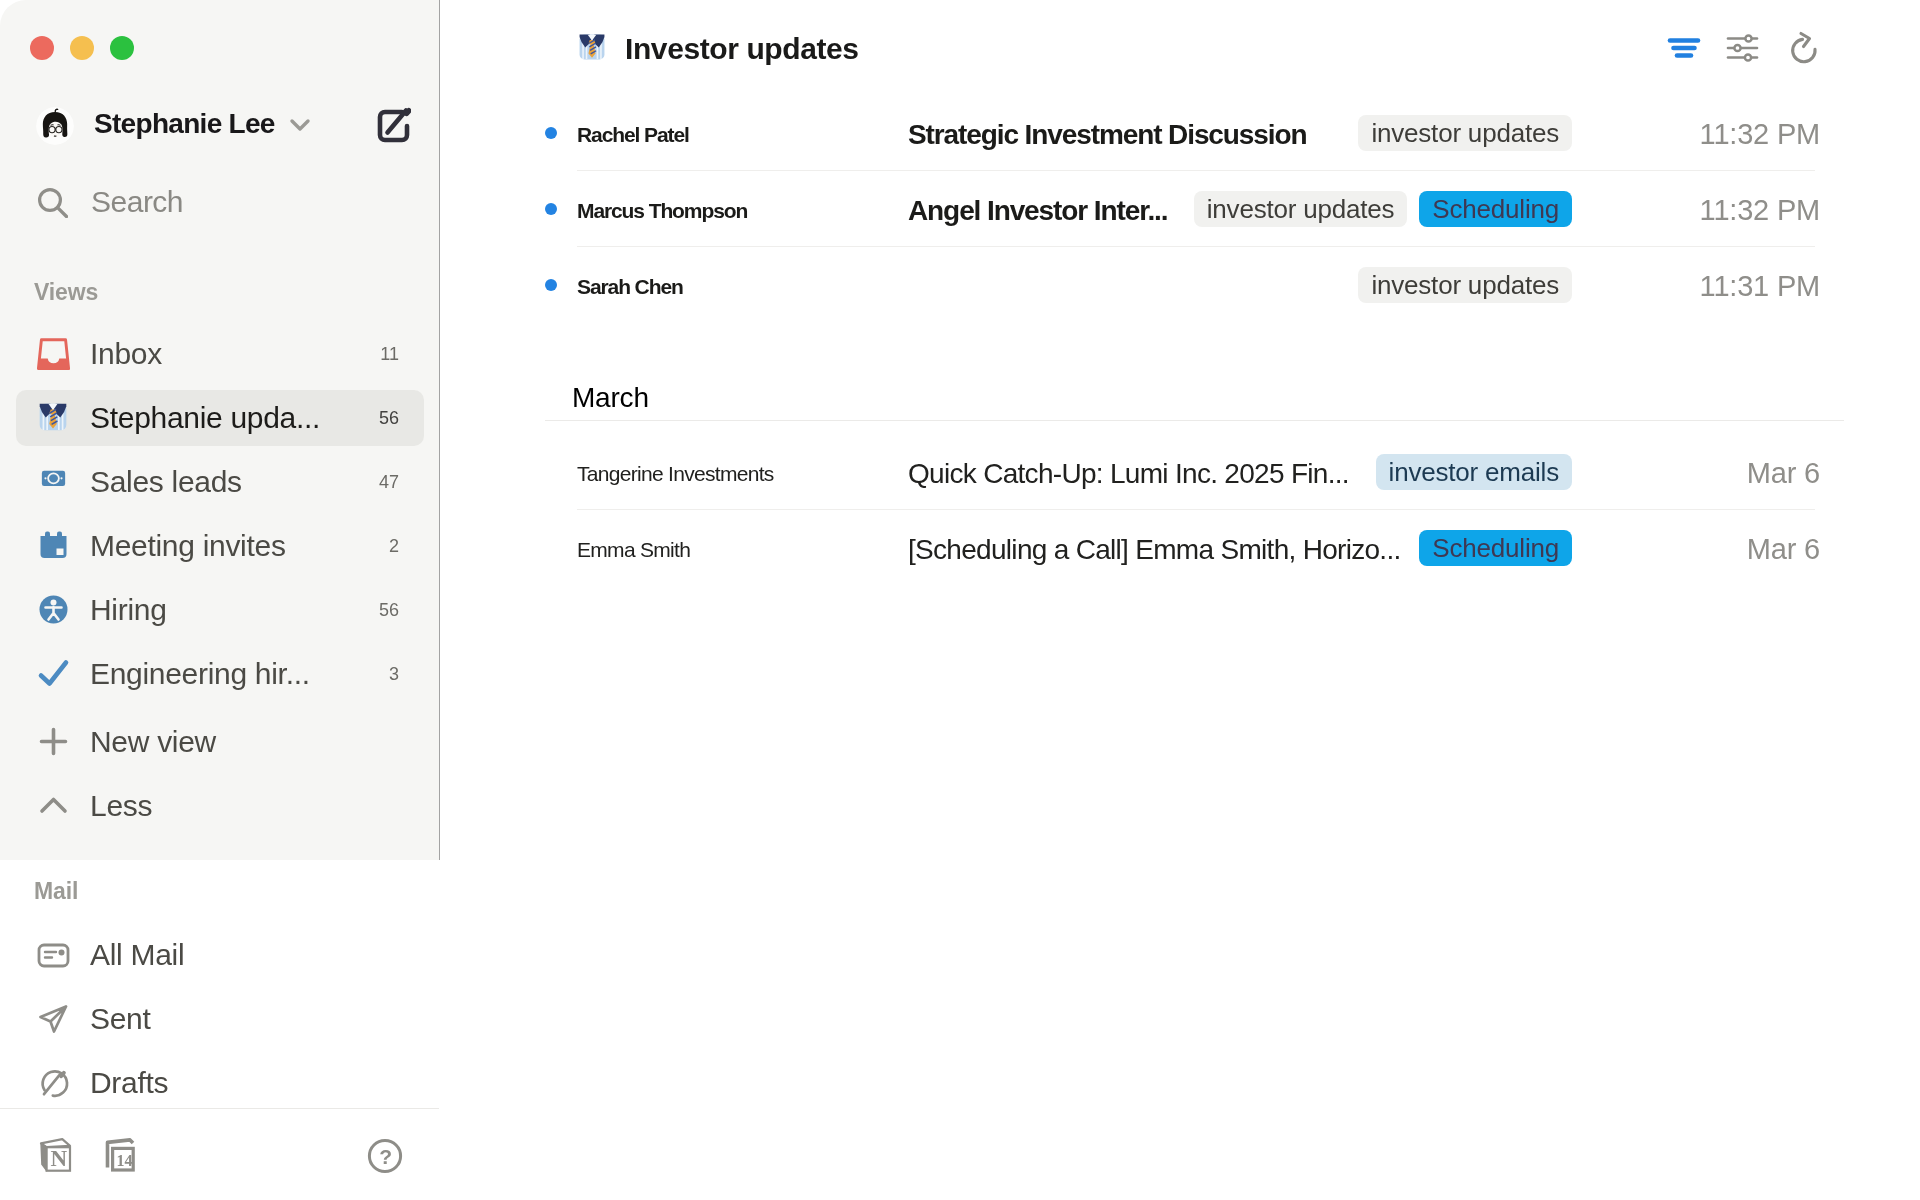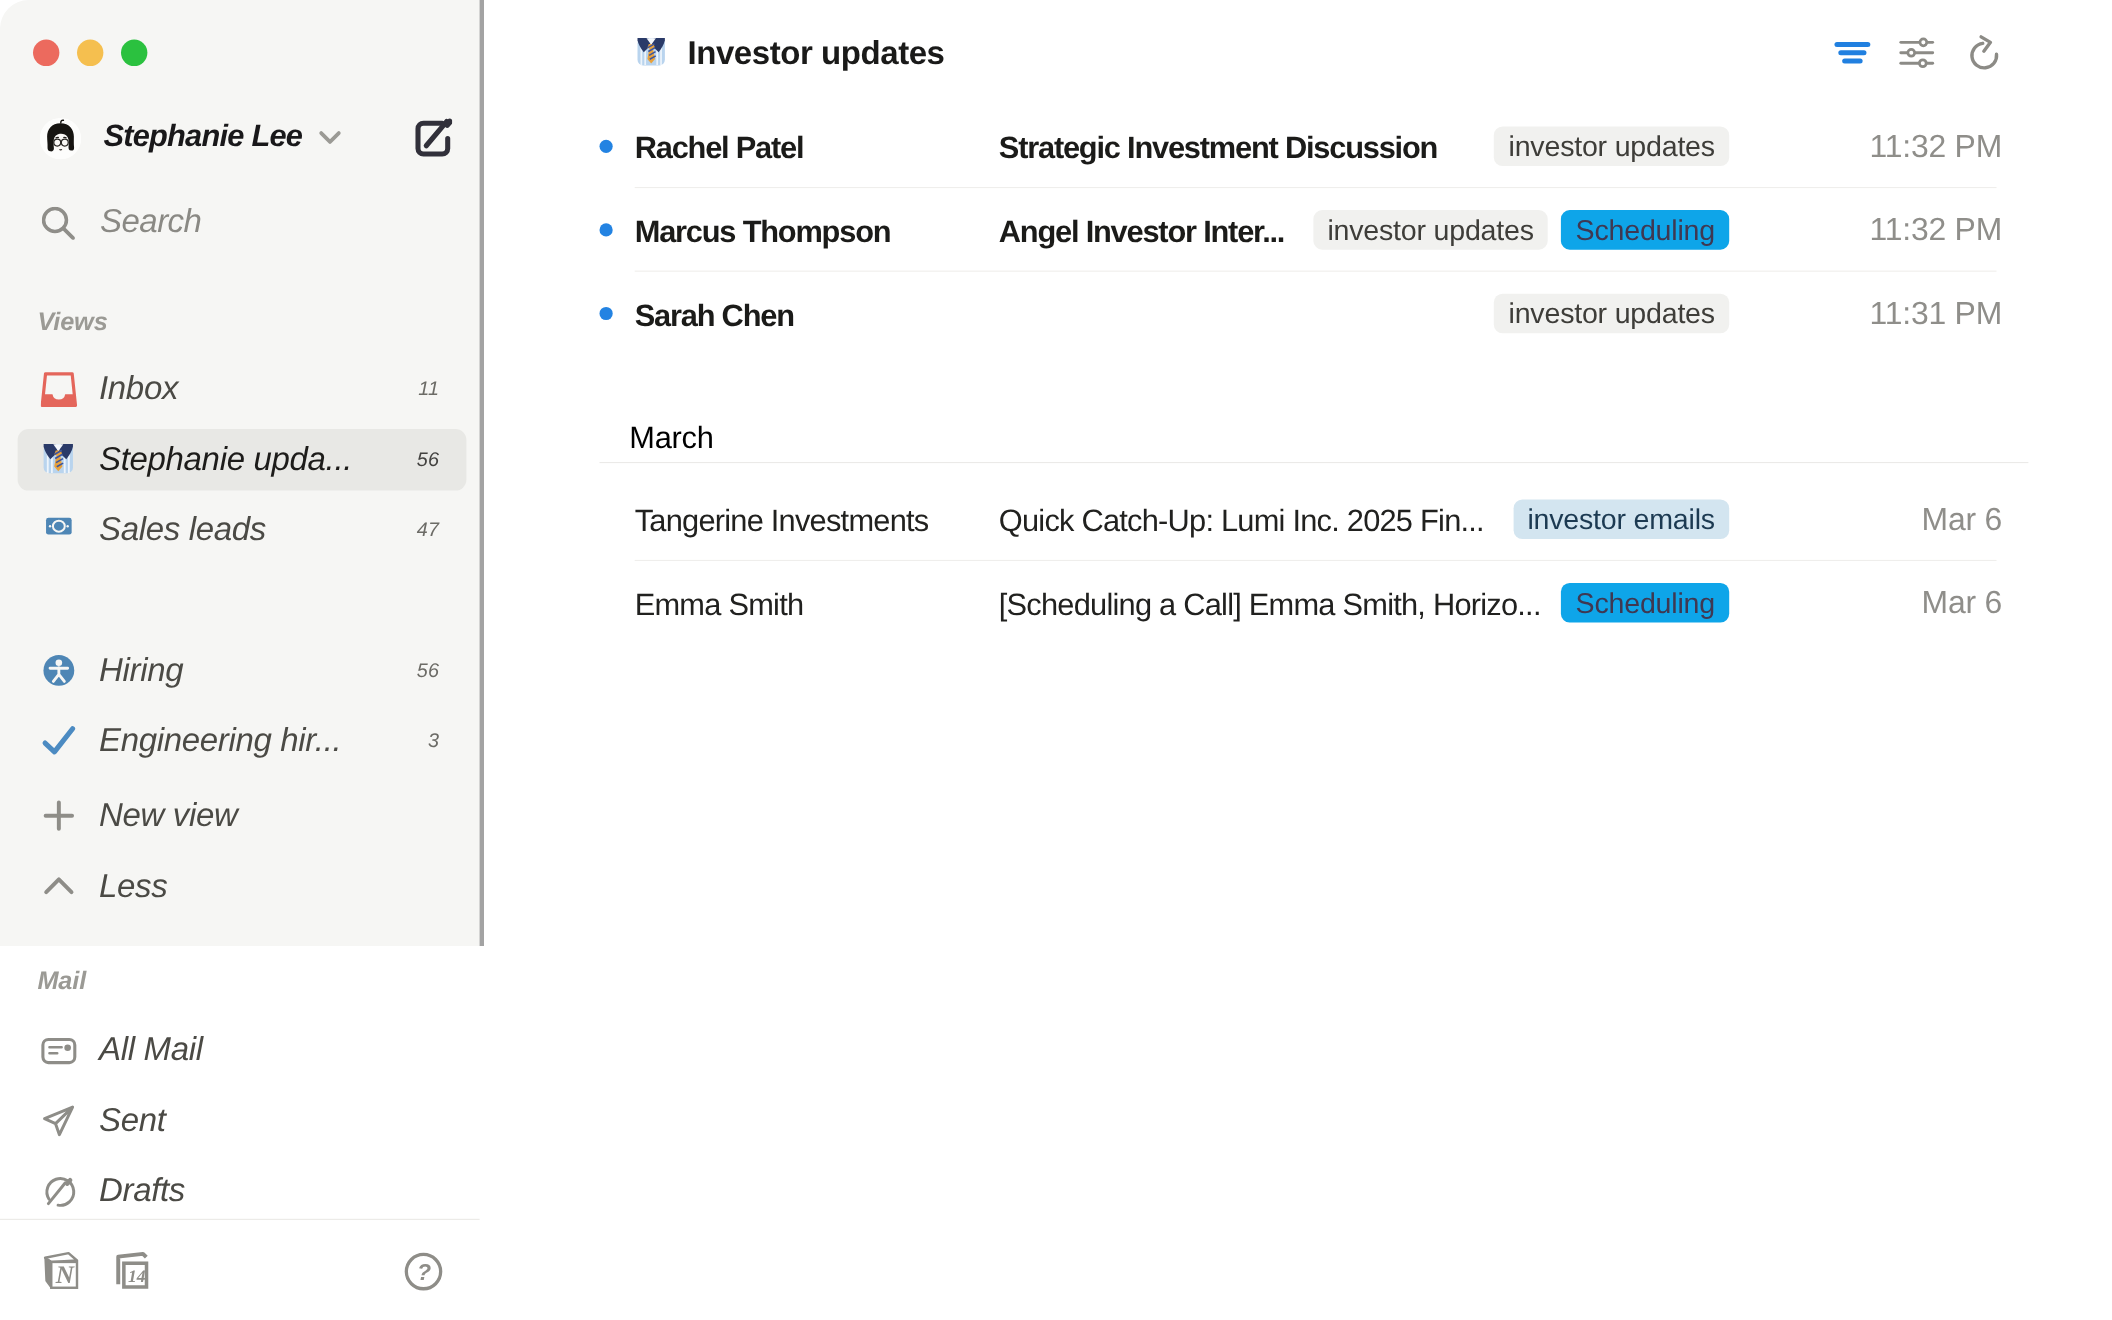--- a/index.html
+++ b/index.html
@@ -1,18 +1,18 @@
 <!DOCTYPE html>
 <html><head>
 <meta charset="utf-8">
 <style>
   * { margin:0; padding:0; box-sizing:border-box; }
   html,body { width:1920px; height:1200px; background:#fff; font-family:"Liberation Sans", sans-serif; }
   .win { position:absolute; left:0; top:0; width:1920px; height:1200px; border-radius:26px; overflow:hidden; background:#fff; }
-  .sidebar { position:absolute; left:0; top:0; width:440px; height:860px; background:#F6F6F4; border-right:4px solid #a3a3a3;font-style:italic; }
+  .sidebar { position:absolute; left:0; top:0; width:440px; height:860px; background:#F6F6F4; border-right:1px solid #a3a3a3; }
   .tl { position:absolute; width:24px; height:24px; border-radius:50%; top:36px; }
   .tl.r { left:30px; background:#EC6A5E; }
   .tl.y { left:70px; background:#F5BF4F; }
   .tl.g { left:110px; background:#2BC13F; }
   .pname { position:absolute; left:94px; top:106px; height:36px; line-height:36px; font-size:28px; font-weight:bold; letter-spacing:-0.7px; color:#19181A; }
   .searchtx { position:absolute; left:91px; top:185px; height:34px; line-height:34px; font-size:30px; letter-spacing:-0.5px; color:#8A8984; }
   .slabel { position:absolute; left:34px; font-size:23px; font-weight:bold; color:#9B9A95; height:26px; line-height:26px; letter-spacing:-0.1px;}
   .srow { position:absolute; left:16px; width:408px; height:56px; }
   .srow.sel { background:#E8E8E5; border-radius:10px; }
   .sic { position:absolute; left:21px; top:11px; width:33px; height:33px; }
@@ -20,21 +20,21 @@
   .srow.sel .stx { color:#1D1C1A; }
   .cnt { position:absolute; right:25px; top:50%; transform:translateY(-50%); font-size:18px; color:#6C6B66; }
   .bsep { position:absolute; left:0; right:0; top:1108px; height:1px; background:#EAE9E6; }
   .main { position:absolute; left:440px; top:0; width:1480px; height:1200px; background:#fff; }
   .mtitle { position:absolute; left:185px; top:30px; height:38px; line-height:38px; font-size:30px; font-weight:bold; letter-spacing:-0.4px; color:#1A1A19; }
   .albtn { position:absolute; right:280px; top:17px; width:201px; height:61px; background:#fff; border:1.5px solid #E9E8E6; border-radius:16px; box-shadow:0 1px 3px rgba(0,0,0,0.05); }
   .albtn .t { position:absolute; left:66px; top:50%; transform:translateY(-50%); font-size:26px; color:#454440; letter-spacing:-0.2px;}
   .row { position:absolute; left:0; width:1480px; height:76px; }
   .rb::after { content:""; position:absolute; left:137px; right:105px; bottom:0; height:1px; background:#EFEEEC; }
   .dot { position:absolute; left:105px; top:32px; width:12px; height:12px; border-radius:50%; background:#2383E2; }
-  .sender { position:absolute; left:137px; top:calc(50% + 2px); transform:translateY(-50%); font-size:28px; white-space:nowrap;text-align:center; }
+  .sender { position:absolute; left:137px; top:calc(50% + 2px); transform:translateY(-50%); font-size:21px; white-space:nowrap;text-align:center; }
   .subject { position:absolute; left:468px; top:calc(50% + 2px); transform:translateY(-50%); font-size:28px; white-space:nowrap; }
   .unread .sender, .unread .subject { font-weight:bold; letter-spacing:-1.1px; color:#1B1B19; }
   .read .sender, .read .subject { font-weight:normal; letter-spacing:-0.7px; color:#21211F; }
   .tags { position:absolute; right:348px; top:50%; transform:translateY(-50%); display:flex; gap:12px; }
   .pill { height:36px; line-height:36px; border-radius:8px; padding:0 13px; font-size:26px; letter-spacing:-0.2px; white-space:nowrap; }
   .pill.gray { background:#F1F1EF; color:#3E3D39; }
   .pill.purple { background:#0ea5e9; color:#3F3852; }
   .pill.blue { background:#D3E5F0; color:#1C3A52; }
   .time { position:absolute; right:100px; top:calc(50% + 1px); transform:translateY(-50%); font-size:29px; color:#8F8E8A; letter-spacing:-0.2px; }
   .gh { position:absolute; left:132px; top:380px; height:36px; line-height:36px; font-size:28px; color:#000000; letter-spacing:-0.2px; }
@@ -125,20 +125,30 @@
       <svg class="sic" viewBox="0 0 33 33" style="top:16px;height:24px">
         <rect x="0.5" y="1" width="32" height="21" rx="3" fill="#4E86B5"></rect>
         <ellipse cx="16.5" cy="11.5" rx="7.4" ry="6.9" fill="none" stroke="#F6F6F4" stroke-width="2.5"></ellipse>
         <rect x="4" y="10" width="3" height="3" rx="1.5" fill="#F6F6F4"></rect>
         <rect x="26" y="10" width="3" height="3" rx="1.5" fill="#F6F6F4"></rect>
       </svg>
       <span class="stx">Sales leads</span>
         <span class="cnt">47</span>
     </div>
 
+    <div class="srow" style="top:518px">
+      <svg class="sic" viewBox="0 0 33 33">
+        <rect x="8" y="2.5" width="5" height="8" rx="2" fill="#4E86B5"></rect>
+        <rect x="20" y="2.5" width="5" height="8" rx="2" fill="#4E86B5"></rect>
+        <path d="M3.5,7 H29.5 V25 a4,4 0 0 1 -4,4 H7.5 a4,4 0 0 1 -4,-4 Z" fill="#4E86B5"></path>
+        <rect x="19.5" y="19.5" width="7" height="6.5" fill="#F6F6F4"></rect>
+      </svg>
+      <span class="stx">Meeting invites</span>
+        <span class="cnt">2</span>
+    </div>
 
     <div class="srow" style="top:582px">
       <svg class="sic" viewBox="0 0 33 33">
         <circle cx="16.5" cy="16.5" r="14" fill="#4E86B5"></circle>
         <circle cx="16.5" cy="9.5" r="3" fill="#F6F6F4"></circle>
         <path d="M8.5,14.5 H24.5 M16.5,14 V20 M16.5,20 L11.5,26.5 M16.5,20 L21.5,26.5" stroke="#F6F6F4" stroke-width="2.6" stroke-linecap="round" fill="none"></path>
       </svg>
       <span class="stx">Hiring</span>
         <span class="cnt">56</span>
     </div>

